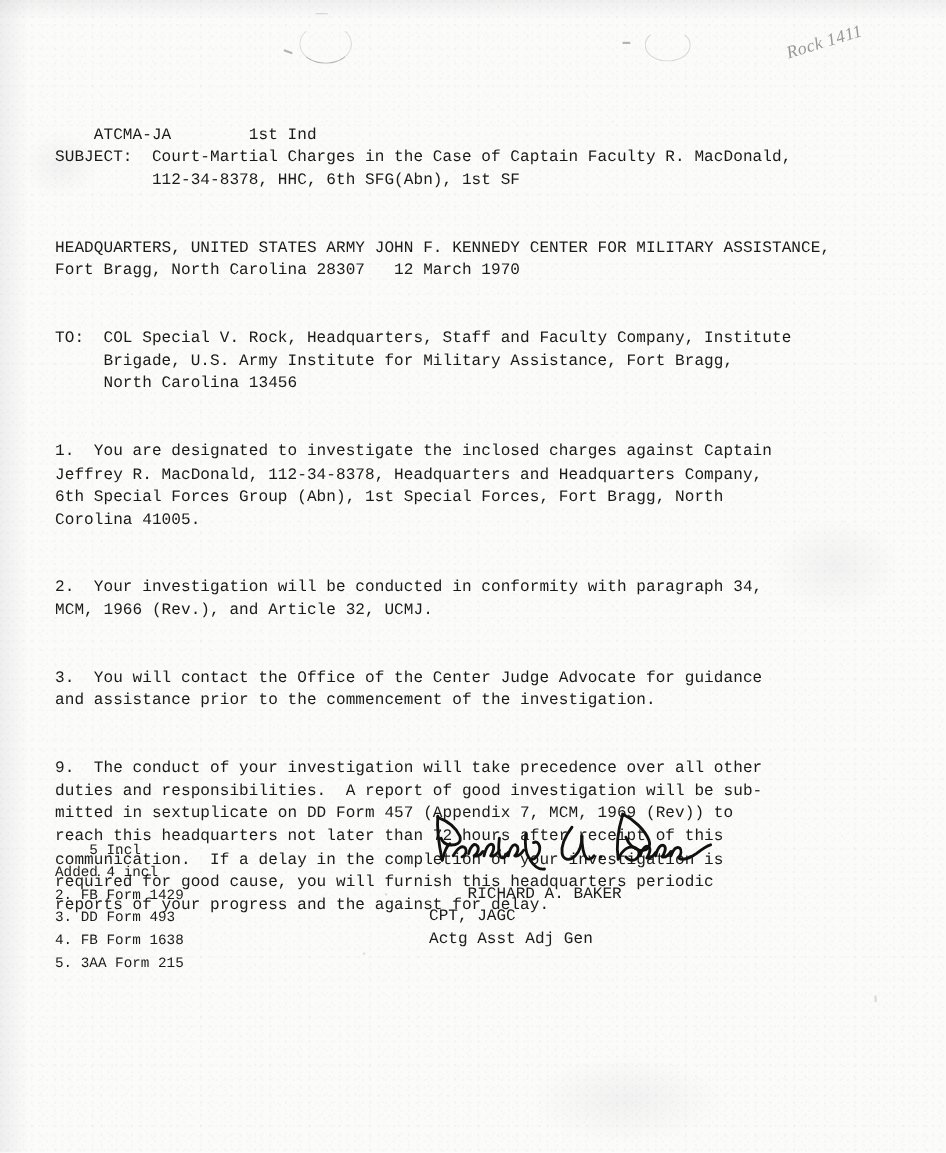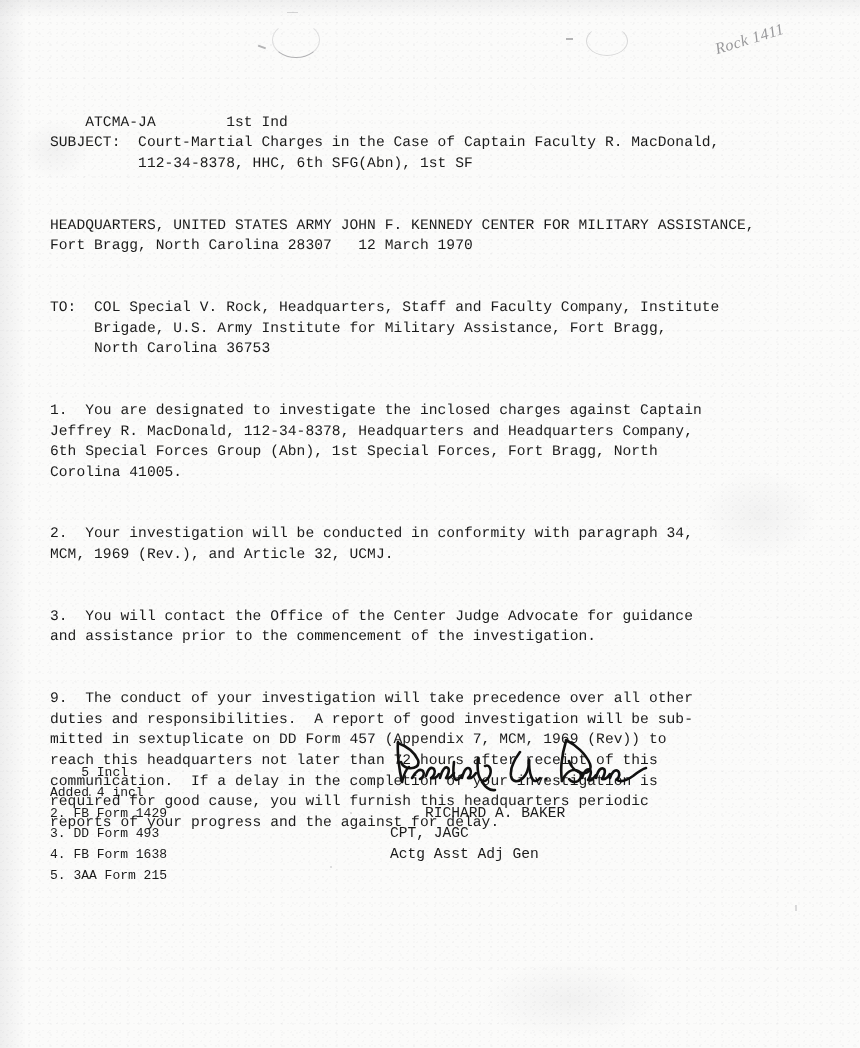--- a/index.html
+++ b/index.html
@@ -153,29 +153,29 @@
   <div class="body-text">
     <span class="block">ATCMA-JA        1st Ind</span>
 <span class="block">SUBJECT:  Court-Martial Charges in the Case of Captain Faculty R. MacDonald,</span>
 <span class="block">          112-34-8378, HHC, 6th SFG(Abn), 1st SF</span>
 <span class="gap"></span>
 <span class="block">HEADQUARTERS, UNITED STATES ARMY JOHN F. KENNEDY CENTER FOR MILITARY ASSISTANCE,</span>
 <span class="block">Fort Bragg, North Carolina 28307   12 March 1970</span>
 <span class="gap"></span>
 <span class="block">TO:  COL Special V. Rock, Headquarters, Staff and Faculty Company, Institute</span>
 <span class="block">     Brigade, U.S. Army Institute for Military Assistance, Fort Bragg,</span>
-<span class="block">     North Carolina 36753</span>
+<span class="block">     North Carolina 13456</span>
 <span class="gap"></span>
 <span class="block">1.  You are designated to investigate the inclosed charges against Captain</span>
 <span class="block">Jeffrey R. MacDonald, 112-34-8378, Headquarters and Headquarters Company,</span>
 <span class="block">6th Special Forces Group (Abn), 1st Special Forces, Fort Bragg, North</span>
 <span class="block">Corolina 41005.</span>
 <span class="gap"></span>
 <span class="block">2.  Your investigation will be conducted in conformity with paragraph 34,</span>
-<span class="block">MCM, 1969 (Rev.), and Article 32, UCMJ.</span>
+<span class="block">MCM, 1966 (Rev.), and Article 32, UCMJ.</span>
 <span class="gap"></span>
 <span class="block">3.  You will contact the Office of the Center Judge Advocate for guidance</span>
 <span class="block">and assistance prior to the commencement of the investigation.</span>
 <span class="gap"></span>
 <span class="block">9.  The conduct of your investigation will take precedence over all other</span>
 <span class="block">duties and responsibilities.  A report of good investigation will be sub-</span>
 <span class="block">mitted in sextuplicate on DD Form 457 (Appendix 7, MCM, 1969 (Rev)) to</span>
 <span class="block">reach this headquarters not later than 72 hours after receipt of this</span>
 <span class="block">communication.  If a delay in the completion of your investigation is</span>
 <span class="block">required for good cause, you will furnish this headquarters periodic</span>

